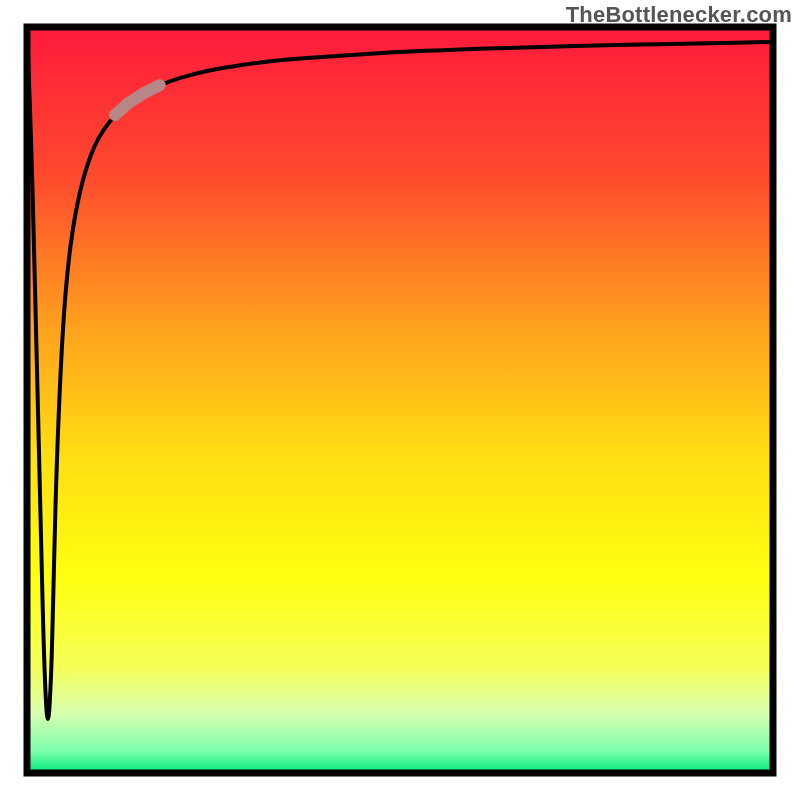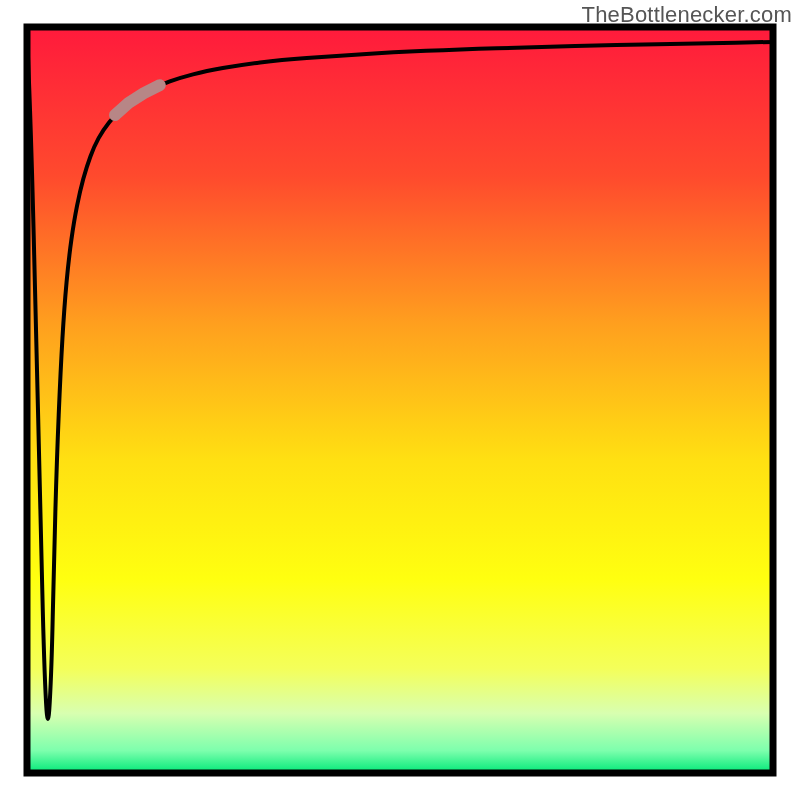--- a/index.html
+++ b/index.html
@@ -13,21 +13,21 @@
   .stage {
     position: relative;
     width: 800px;
     height: 800px;
   }
   .watermark {
     position: absolute;
     top: 2px;
     right: 8px;
     font-size: 22px;
-    font-weight: 400;
+    font-weight: 700;
     color: #555555;
     letter-spacing: 0.2px;
     z-index: 5;
   }
   svg.chart {
     position: absolute;
     top: 0;
     left: 0;
     width: 800px;
     height: 800px;

